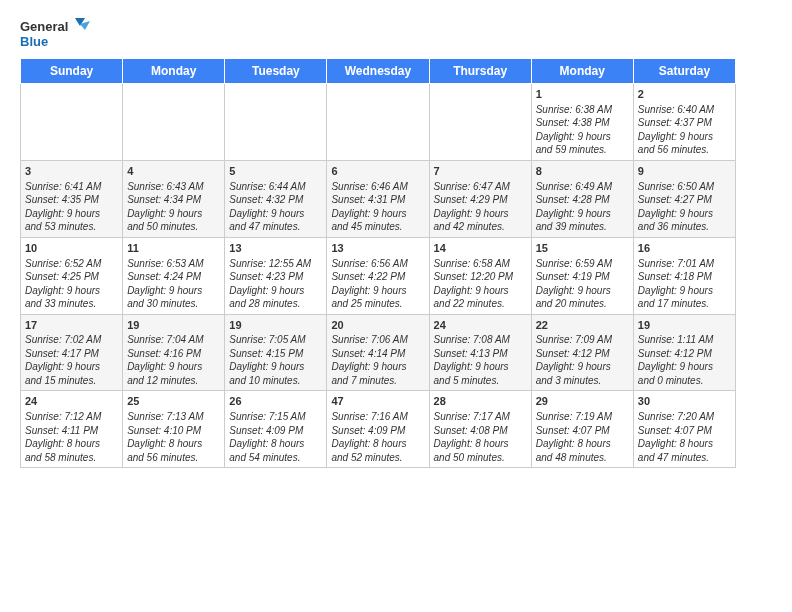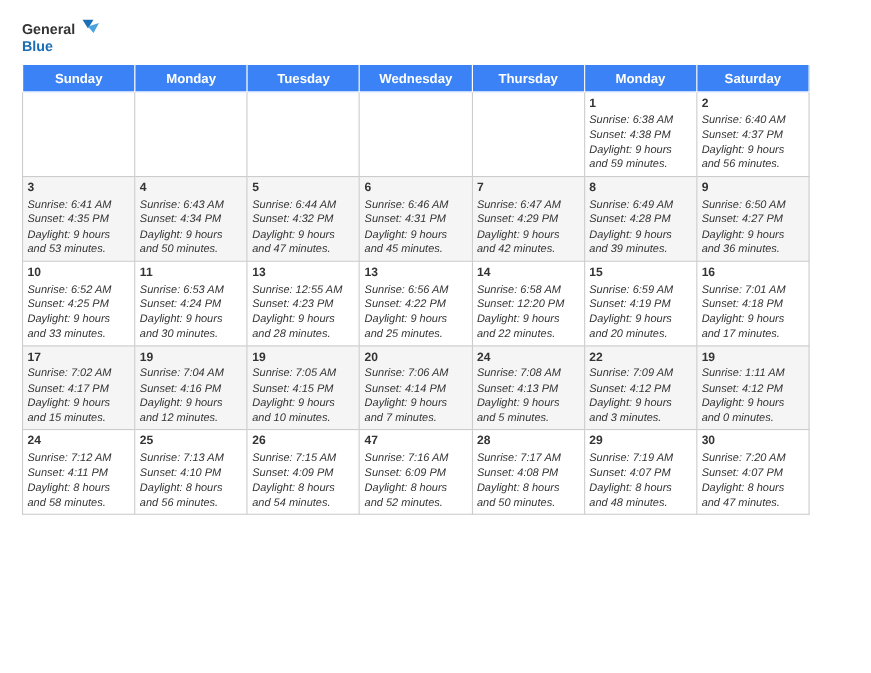--- a/index.html
+++ b/index.html
@@ -279,21 +279,21 @@
           </td>
           <td>
             <span class="day-number">26</span>
             <div class="cell-content">Sunrise: 7:15 AM
 Sunset: 4:09 PM
 Daylight: 8 hours and 54 minutes.</div>
           </td>
           <td>
             <span class="day-number">47</span>
             <div class="cell-content">Sunrise: 7:16 AM
-Sunset: 6:09 PM
+Sunset: 4:09 PM
 Daylight: 8 hours and 52 minutes.</div>
           </td>
           <td>
             <span class="day-number">28</span>
             <div class="cell-content">Sunrise: 7:17 AM
 Sunset: 4:08 PM
 Daylight: 8 hours and 50 minutes.</div>
           </td>
           <td>
             <span class="day-number">29</span>

